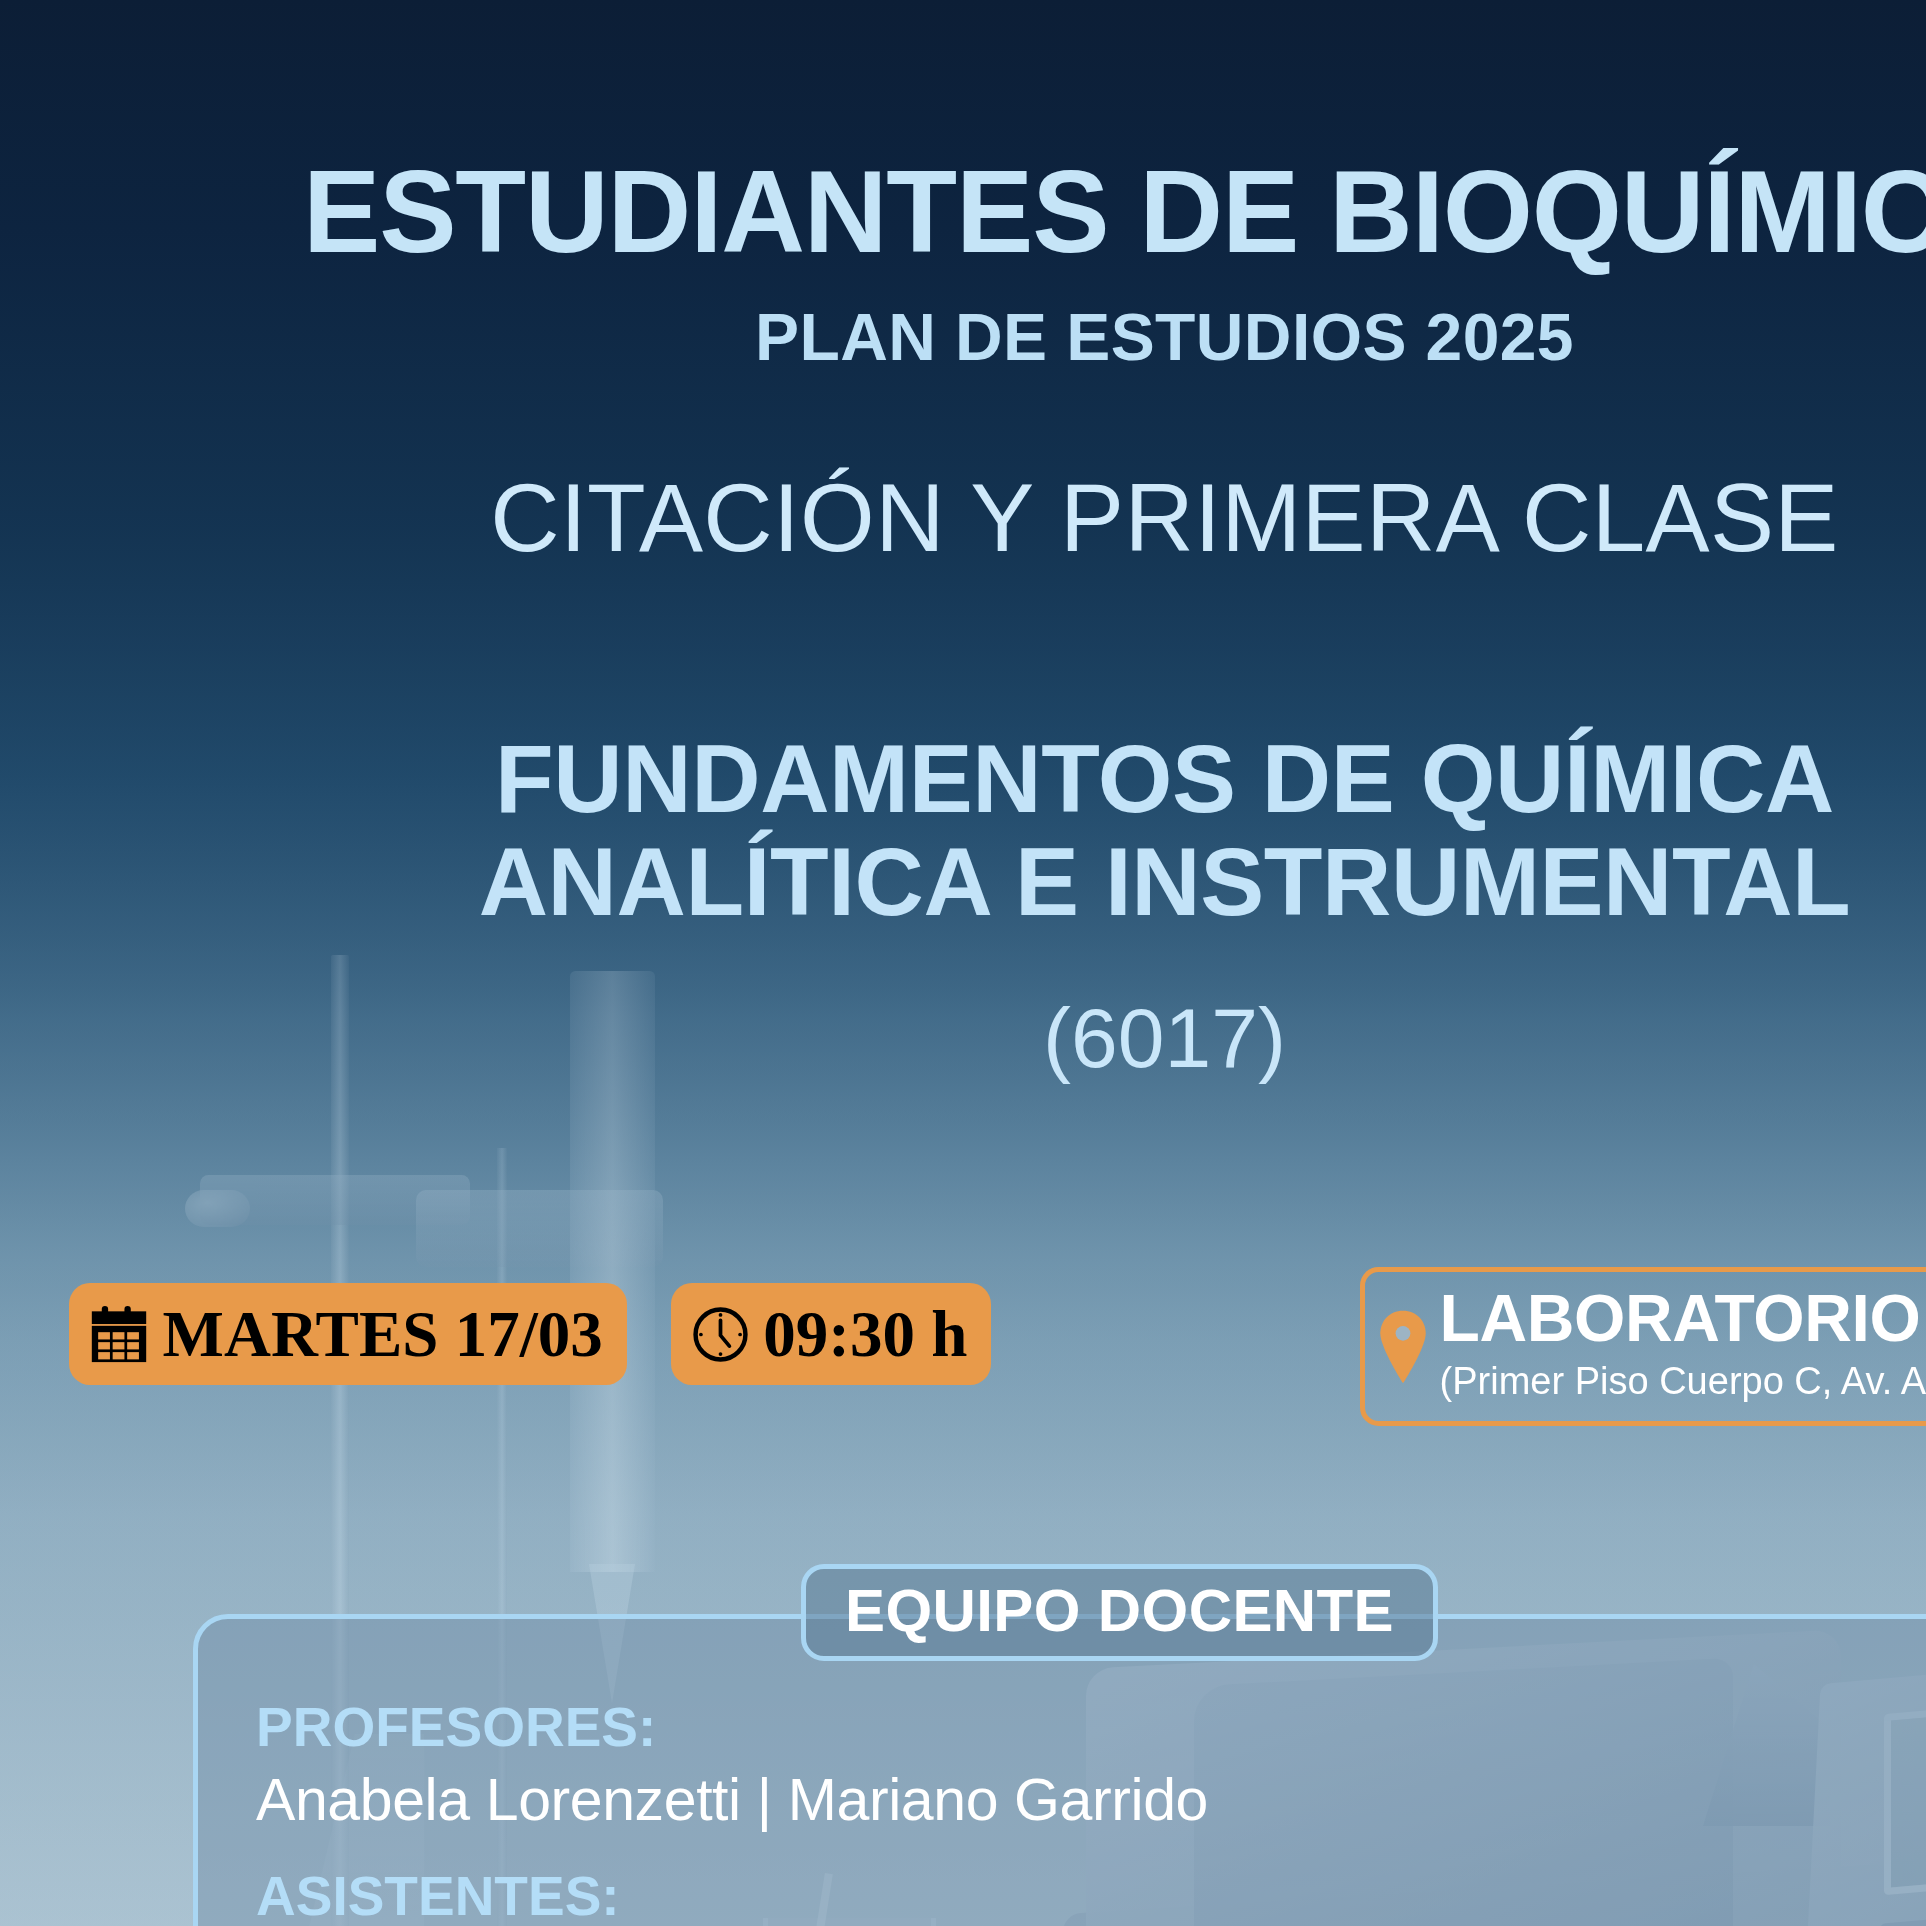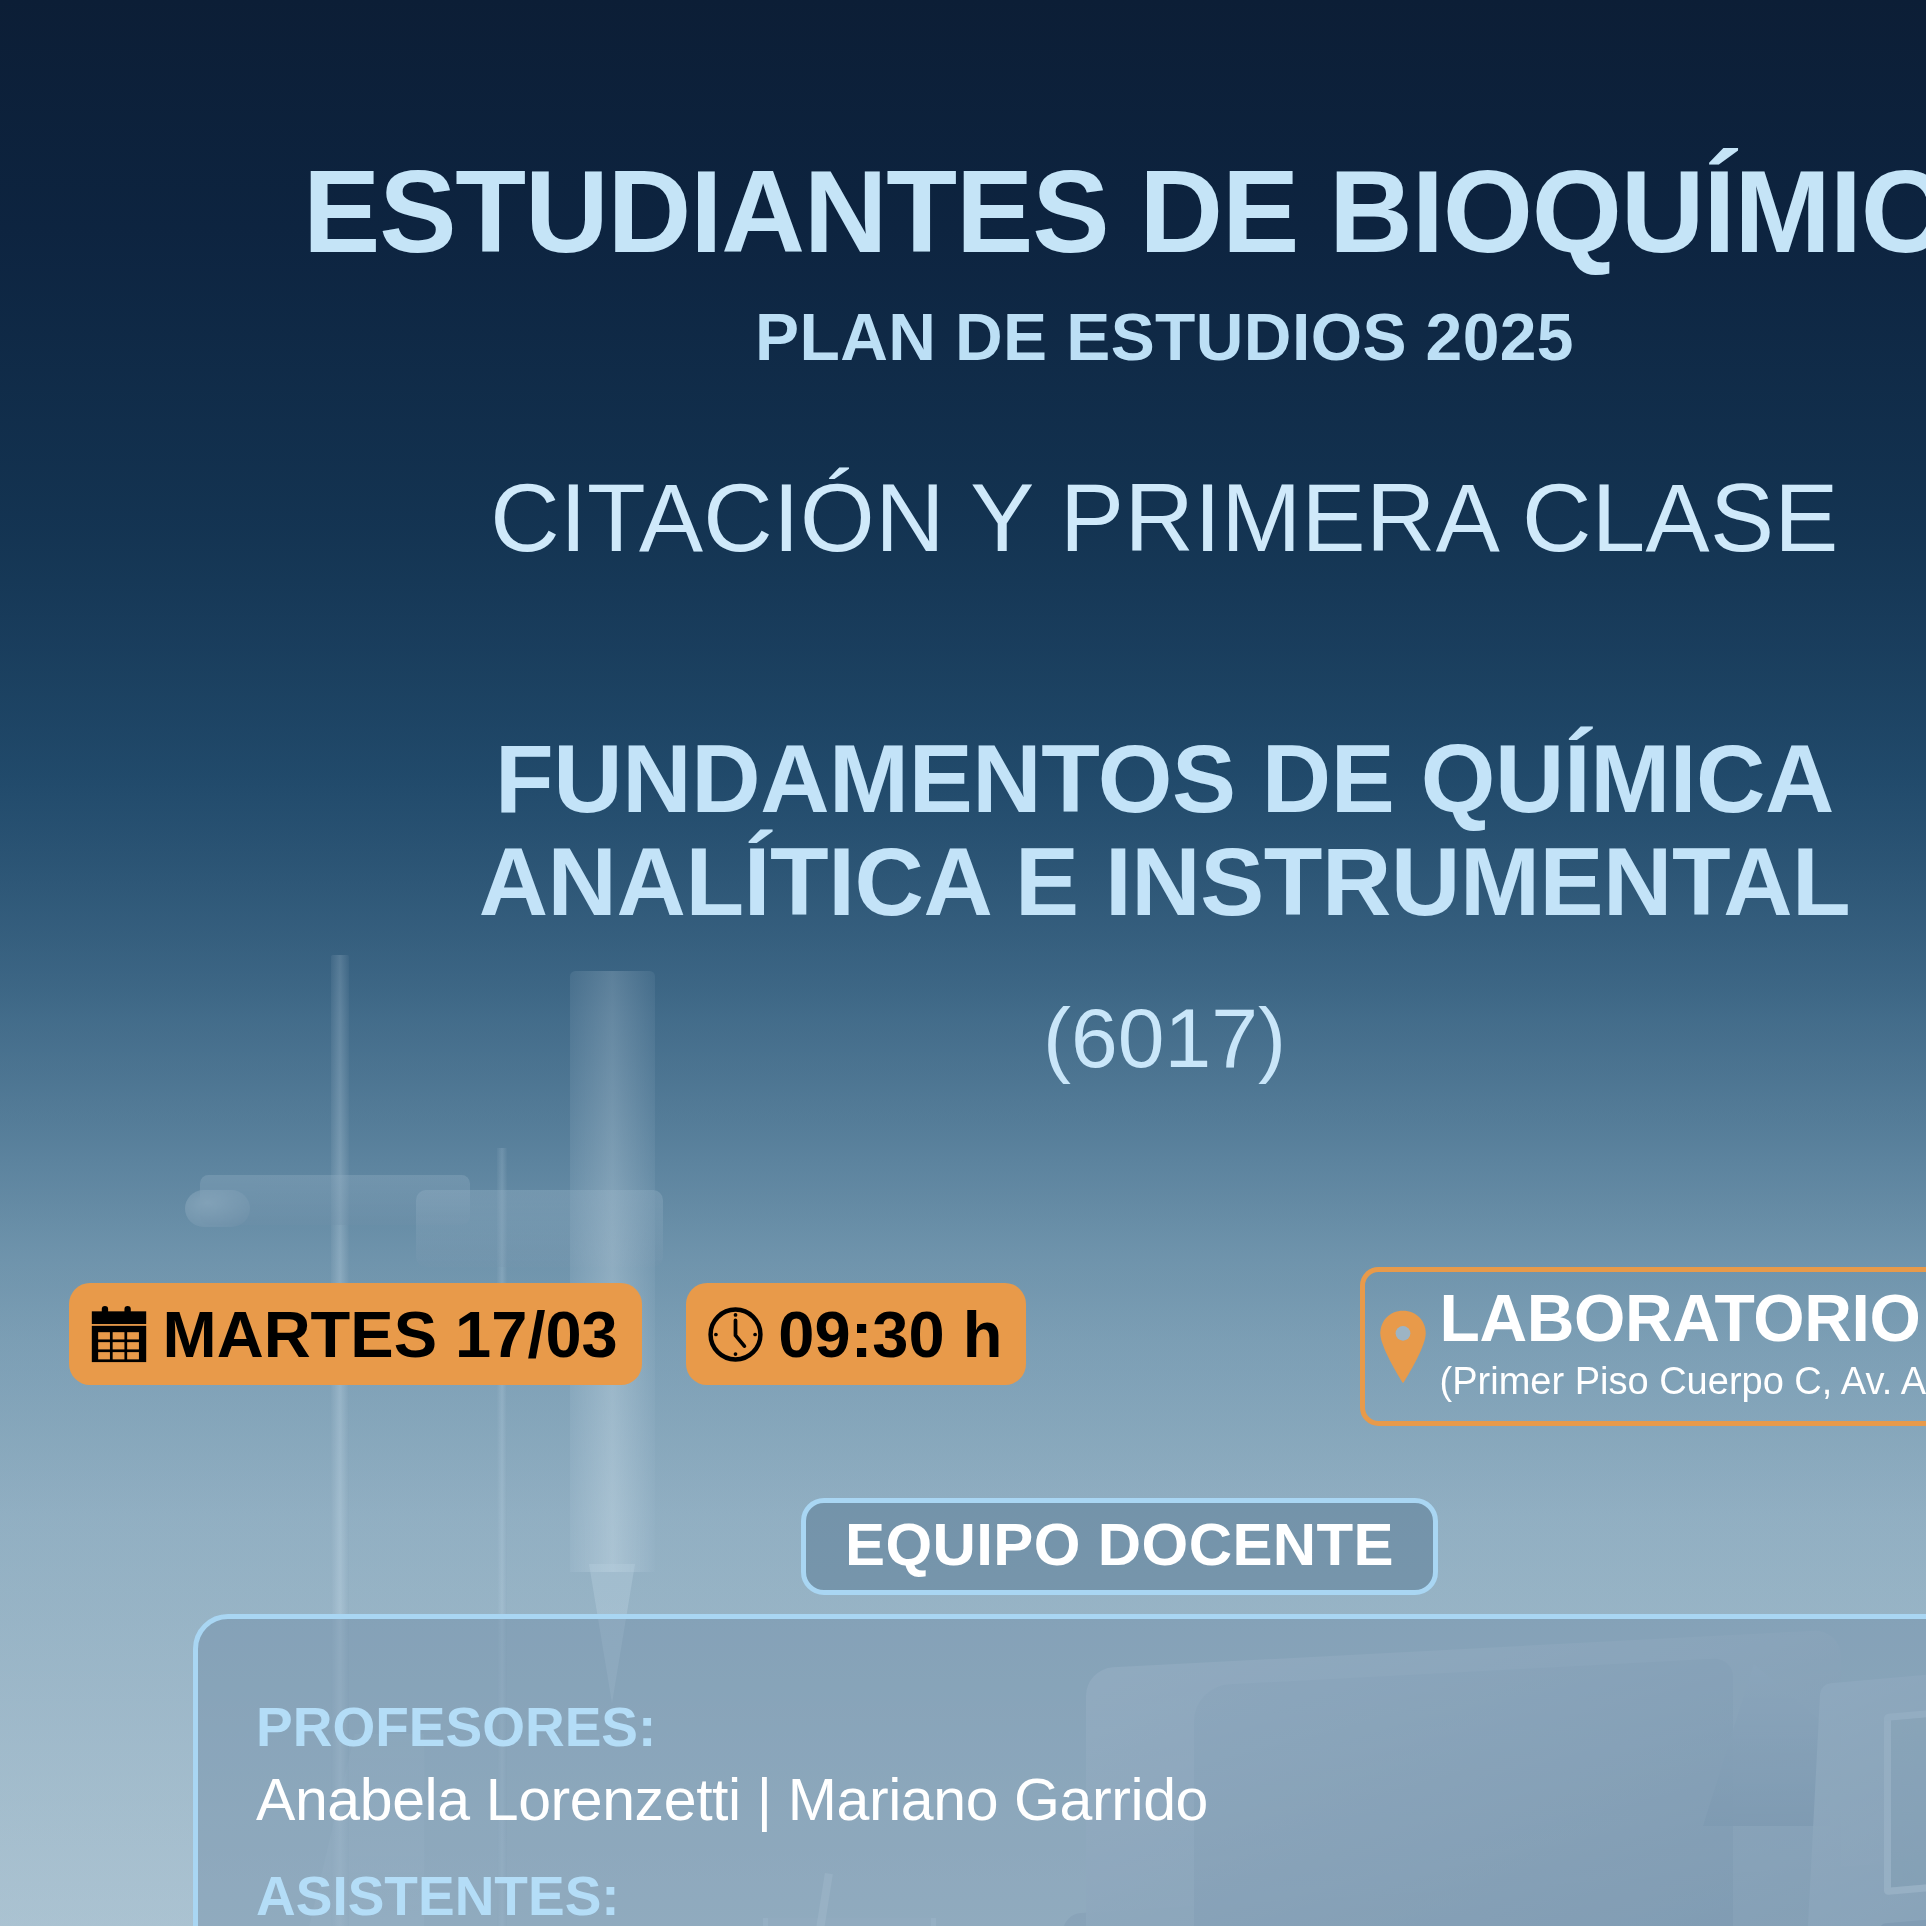--- a/index.html
+++ b/index.html
@@ -210,21 +210,21 @@
   .t-code {
     position: absolute; top: 996px; left: 0; width: 100%;
     text-align: center;
     font-size: 84px; font-weight: 400;
     color: #c9e6f9; line-height: 1;
   }
 
   
   .badges {
     position: absolute; top: 1283px; left: 69px;
-    display: flex; align-items: flex-start; gap: 44px;
+    display: flex; align-items: flex-start; gap: 44px; font-family: Liberation Serif, serif;
   }
   .pill {
     background: #e89a4a;
     border-radius: 21px;
     display: flex; align-items: center; gap: 14.6px;
     padding: 18.5px 24px 18.5px 21px;
     color: #000;
     font-size: 65px; font-weight: bold;
     white-space: nowrap;
   }
@@ -245,21 +245,21 @@
     font-size: 66px; font-weight: bold; color: #ffffff;
     line-height: 1.02; letter-spacing: -0.4px;
   }
   .loc-l2 {
     font-size: 38px; font-weight: 400; color: #ffffff;
     line-height: 1.25; margin-top: 5.4px;
   }
 
   
   .eqtab {
-    position: absolute; top: 1498px; left: 801px;
+    position: absolute; top: 1564px; left: 801px;
     background: rgba(93,125,152,.55);
     border: 5.4px solid #a9d6f3;
     border-radius: 23px;
     padding: 12.3px 39px 14.6px;
     font-size: 60px; font-weight: bold; color: #ffffff;
     letter-spacing: 0.4px; line-height: 1;
     z-index: 3;
   }
   .eqbox {
     position: absolute; top: 1614px; left: 193px;

